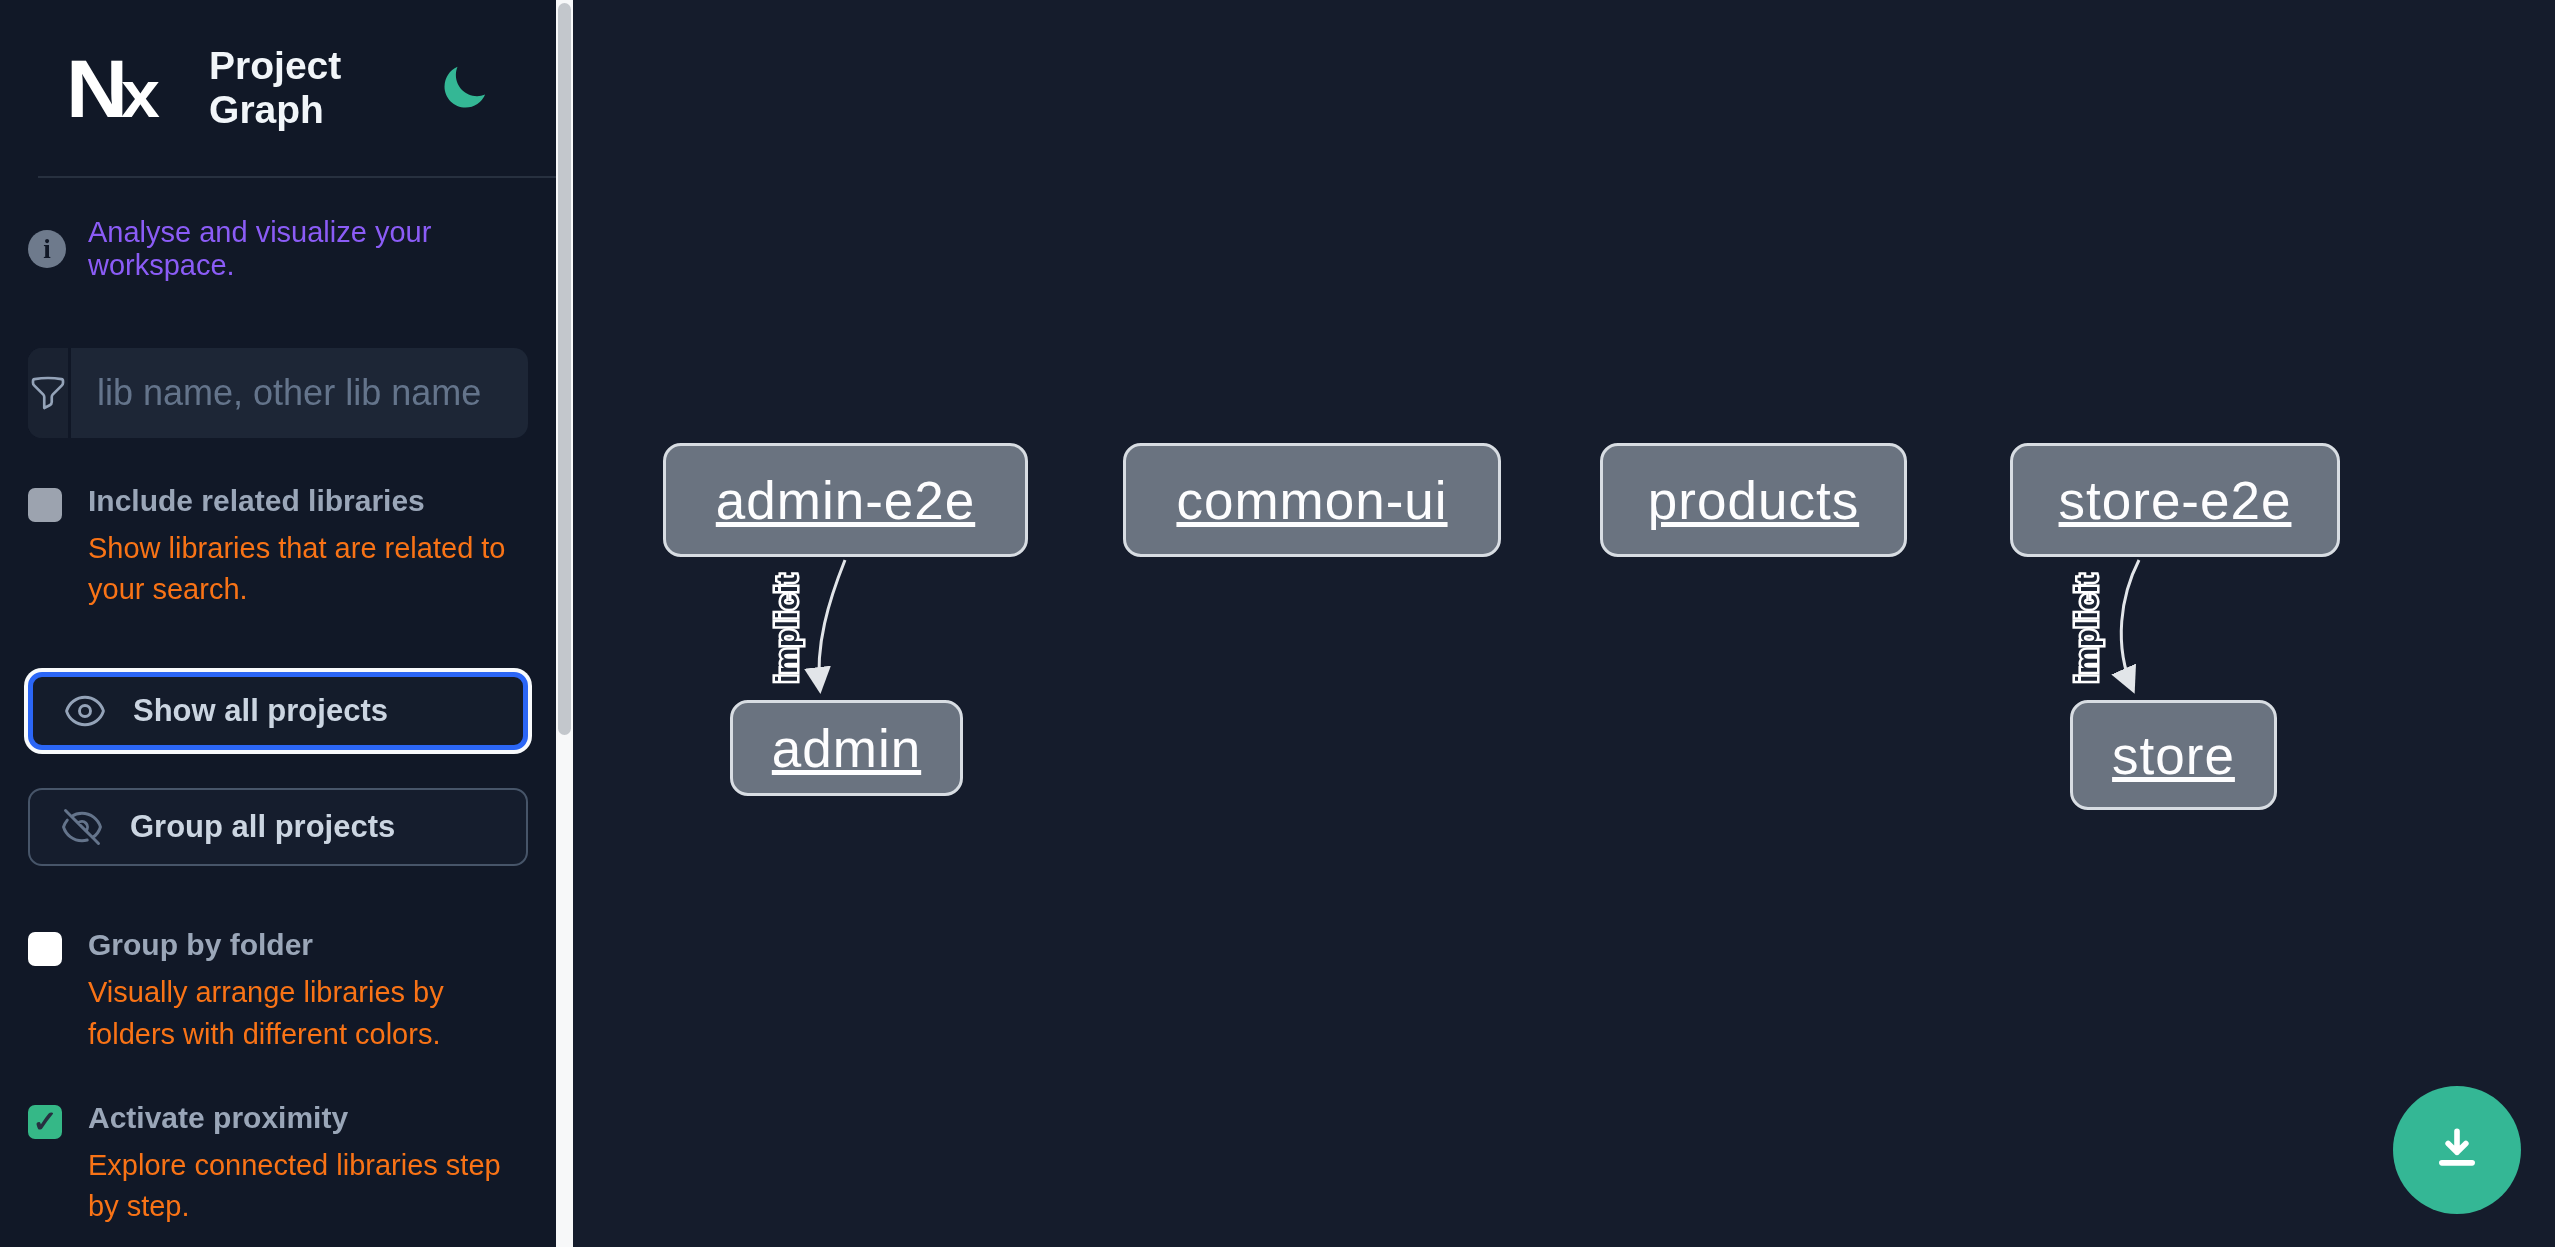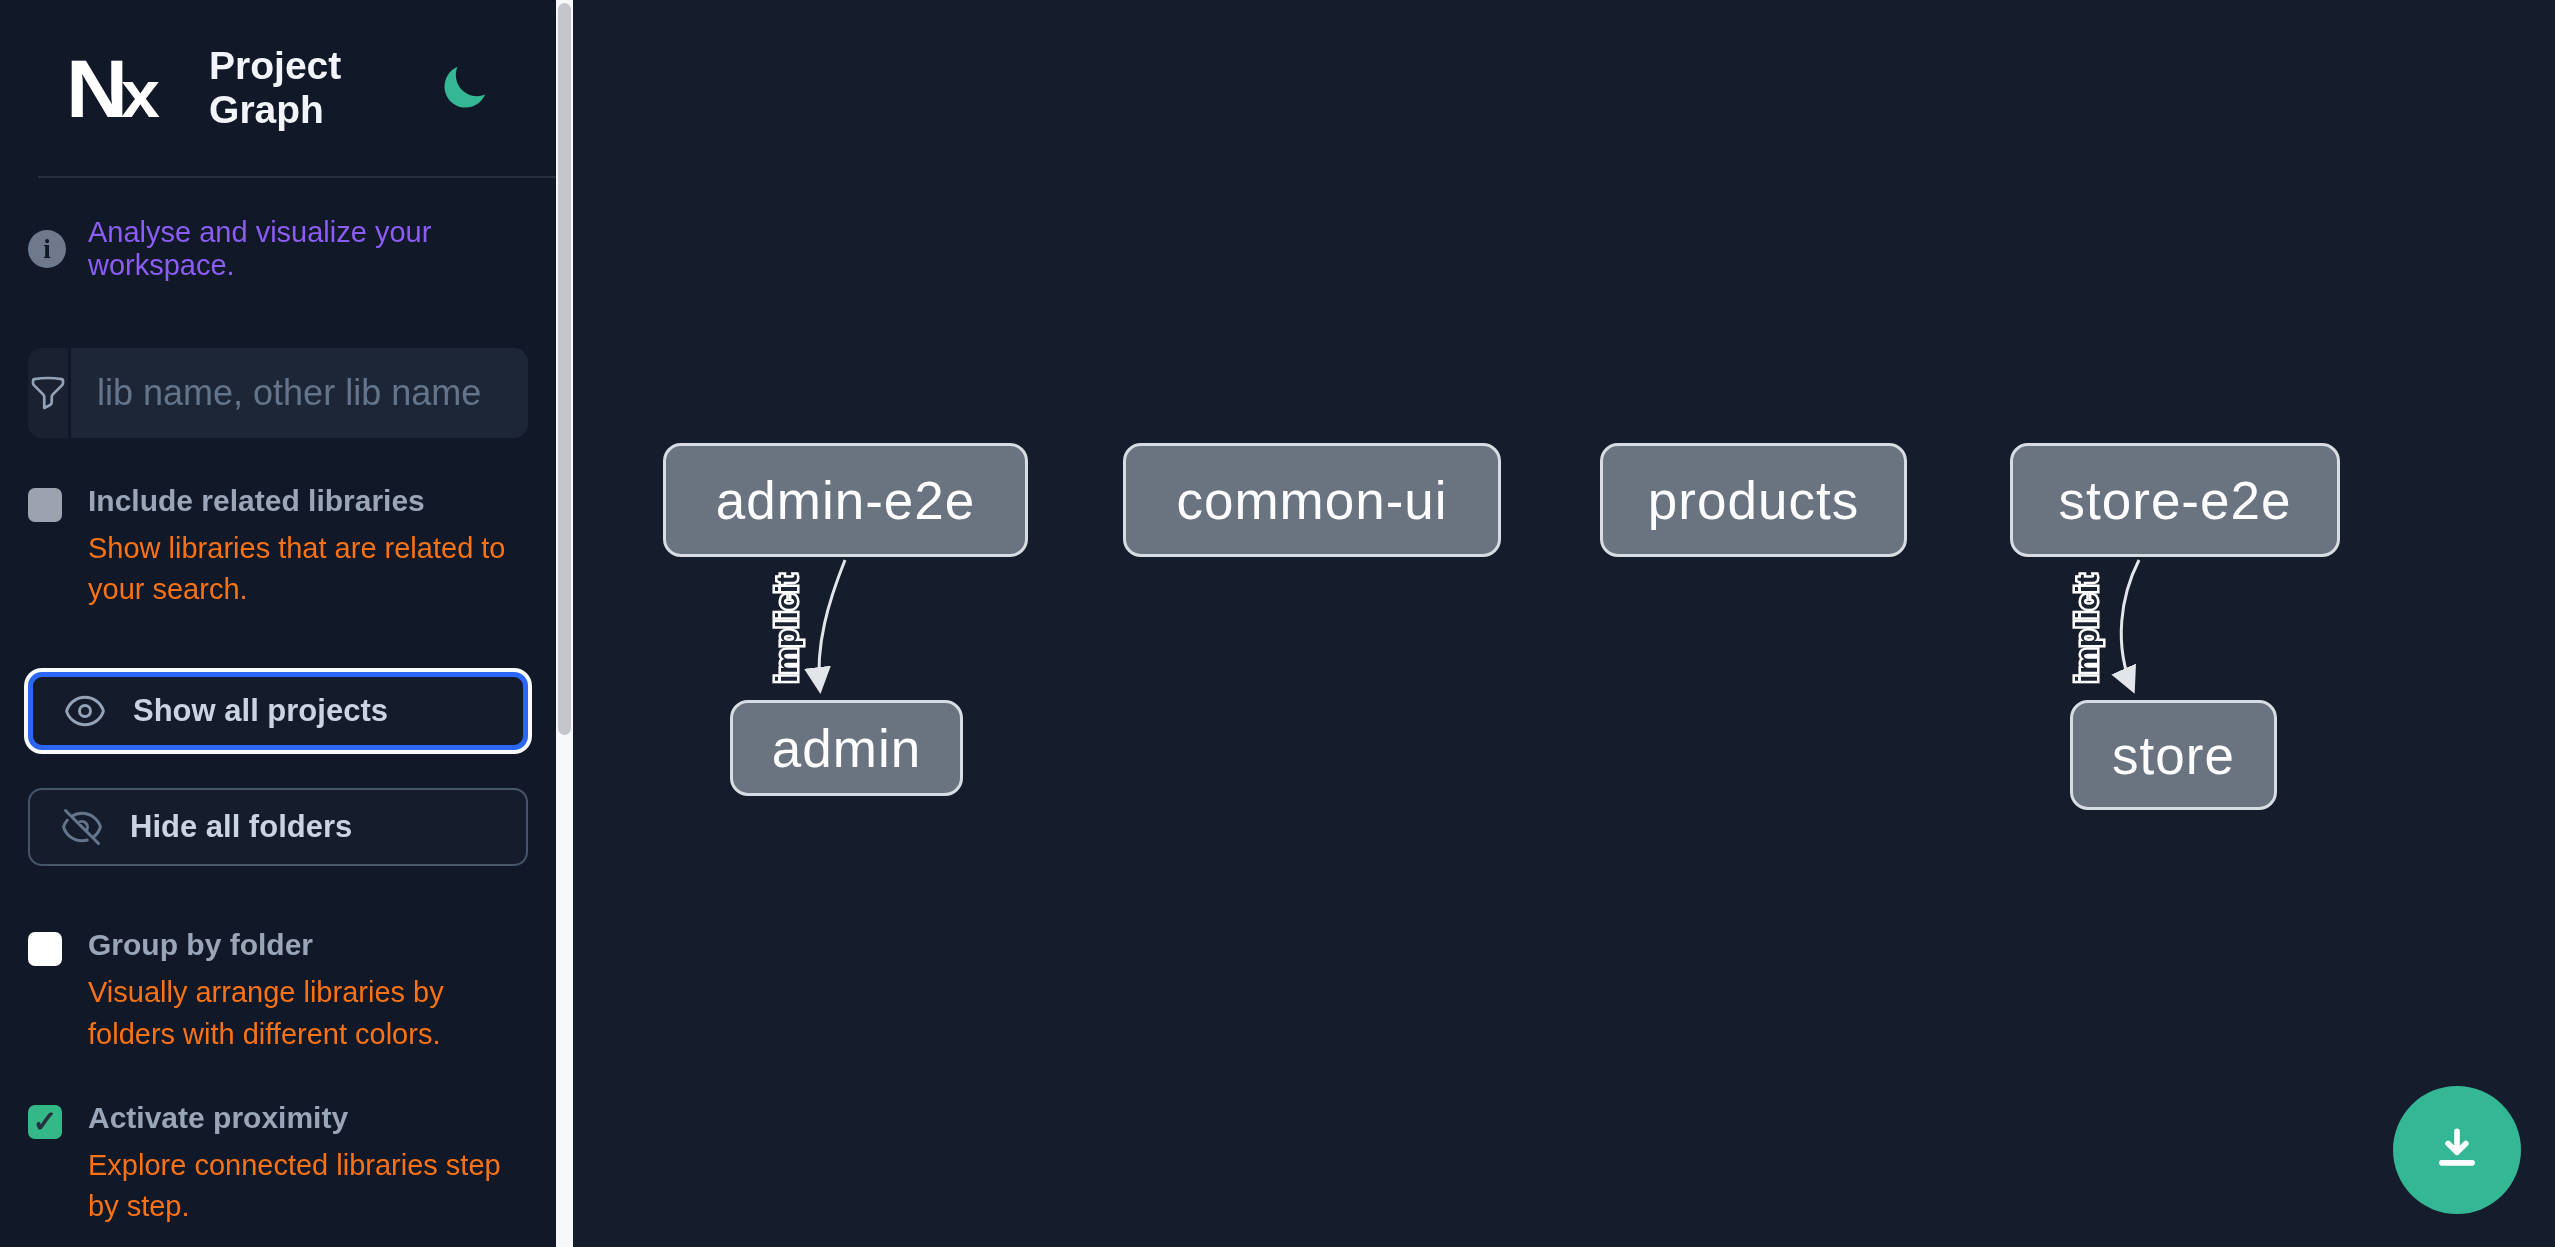--- a/index.html
+++ b/index.html
@@ -56,21 +56,21 @@
   
   .sb-scrollbar { position:absolute; top:0; right:-17px; width:17px; height:1247px;
                   background:#f7f8f9; }
   .sb-thumb { position:absolute; left:2px; right:2px; top:3px; height:732px;
               background:#c3c7cc; border-radius:8px; }
 
   
   .canvas { position:relative; flex:1; background:#151c2c; margin-left:17px; }
   .graph-node { position:absolute; background:#6a7380; border:3px solid #d8dde3;
                 border-radius:18px; color:#fdfdfe; display:flex; align-items:center;
-                justify-content:center; font-size:53px; letter-spacing:1px; cursor:pointer; }
+                justify-content:center; font-size:53px; letter-spacing:1px; cursor:pointer;text-decoration:underline; }
   .edges-svg { position:absolute; inset:0; width:100%; height:100%; }
   .edge-path { fill:none; stroke:#e2e5e9; stroke-width:3; }
   .edge-label { font-size:29px; font-weight:700; fill:#1b2333; stroke:#ffffff;
                 stroke-width:5px; paint-order:stroke; letter-spacing:1px; }
 
   .fab { position:absolute; left:1820px; top:1086px; width:128px; height:128px;
          border-radius:50%; background:#34b795; display:flex; align-items:center;
          justify-content:center; cursor:pointer; border:none; }
   .fab svg { width:56px; height:56px; }
 </style>
@@ -118,21 +118,21 @@
           <path d="M2.036 12.322a1.012 1.012 0 0 1 0-.639C3.423 7.51 7.36 4.5 12 4.5c4.638 0 8.573 3.007 9.963 7.178.07.207.07.431 0 .639C20.577 16.49 16.64 19.5 12 19.5c-4.638 0-8.573-3.007-9.964-7.178z" stroke="#94a3b8" stroke-width="1.6"></path>
           <path d="M15 12a3 3 0 1 1-6 0 3 3 0 0 1 6 0z" stroke="#94a3b8" stroke-width="1.6"></path>
         </svg>
         <span class="btn-label">Show all projects</span>
       </button>
 
       <button class="sb-button">
         <svg class="btn-icon" viewBox="0 0 24 24" fill="none">
           <path d="M3.98 8.223A10.477 10.477 0 0 0 1.934 12C3.226 16.338 7.244 19.5 12 19.5c.993 0 1.953-.138 2.863-.395M6.228 6.228A10.45 10.45 0 0 1 12 4.5c4.756 0 8.773 3.162 10.065 7.498a10.523 10.523 0 0 1-4.293 5.774M6.228 6.228 3 3m3.228 3.228 3.65 3.65m7.894 7.894L21 21m-3.228-3.228-3.65-3.65m0 0a3 3 0 1 0-4.243-4.243m4.242 4.242L9.88 9.88" stroke="#64748b" stroke-width="1.6" stroke-linecap="round" stroke-linejoin="round"></path>
         </svg>
-        <span class="btn-label">Hide all folders</span>
+        <span class="btn-label">Group all projects</span>
       </button>
 
       <div class="check-row mt-big">
         <span class="checkbox cb-white"></span>
         <span class="check-body">
           <div class="check-label">Group by folder</div>
           <div class="check-desc">Visually arrange libraries by folders with different colors.</div>
         </span>
       </div>
 

